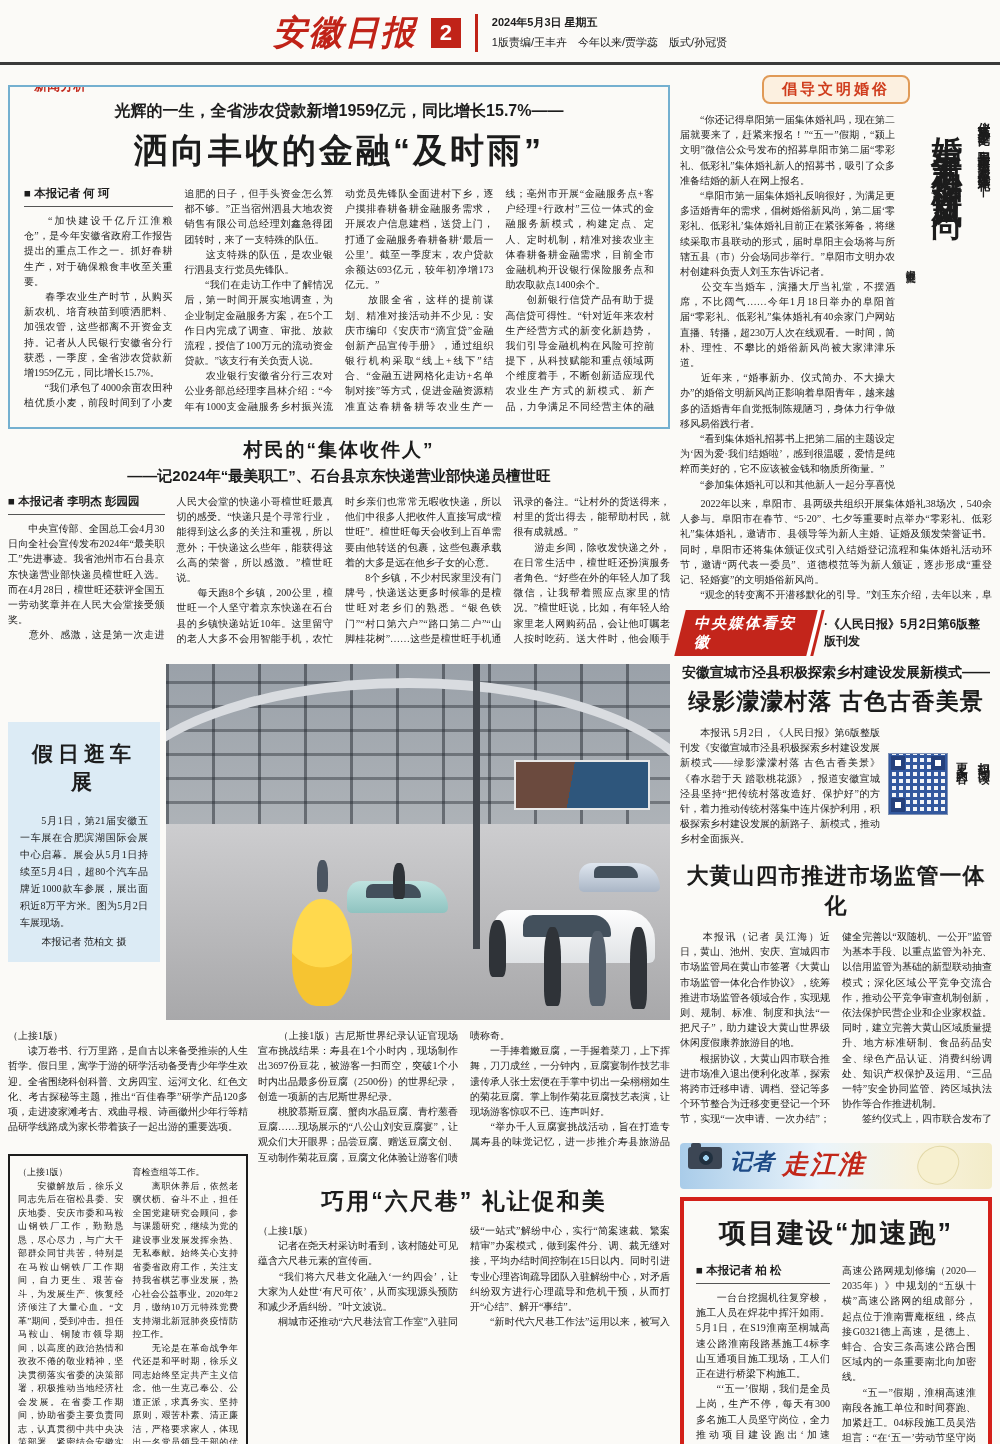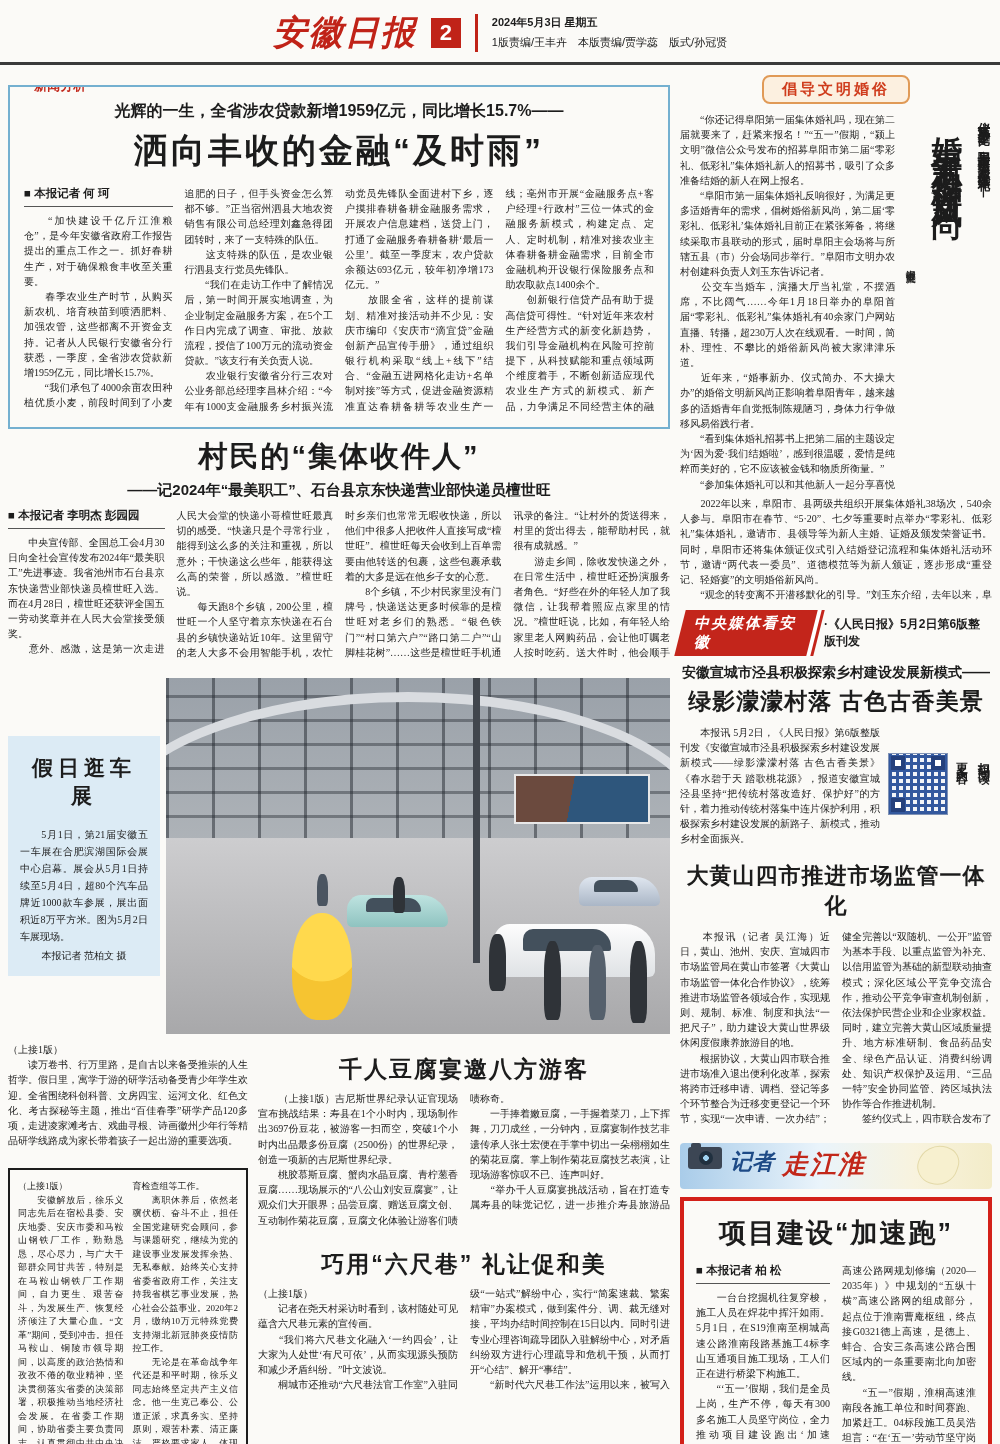--- a/index.html
+++ b/index.html
@@ -33,21 +33,21 @@
   
   .finbox { position:relative; border:2px solid #74b0d0; margin-top:10px; padding:14px 14px 8px; height:344px; overflow:hidden; }
   .fintag { position:absolute; top:-10px; left:12px; background:#fbfaf7; color:#c22a1e;
             font-family:"Liberation Sans",sans-serif; font-weight:bold; font-size:13px; padding:0 8px; }
   .fin-kicker { font-size:16px; margin-bottom:6px; }
   .fin-headline { font-size:34px; letter-spacing:3px; margin-bottom:12px; }
   .fin-body { height:238px; overflow:hidden; }
 
   
   .vil { margin-top:8px; }
-  .vil-headline { font-size:29px; letter-spacing:2px; }
+  .vil-headline { font-size:19px; letter-spacing:2px; }
   .vil-kicker { font-size:15px; margin:4px 0 8px; }
   .vil-body { height:162px; overflow:hidden; }
 
   
   .photorow { display:flex; gap:6px; margin-top:8px; height:356px; }
   .capcard { width:152px; background:#dcebf5; margin-top:58px; height:240px; padding:18px 12px 10px; }
   .capcard .t { font-size:21px; letter-spacing:5px; text-align:center; font-weight:bold; margin-bottom:16px; }
   .capcard .c { font-size:10px; line-height:1.7; text-align:justify; }
   .capcard .cr { font-size:10px; text-align:center; margin-top:4px; }
   .photo { position:relative; flex:1; overflow:hidden; background:#b9bcc0; }
@@ -140,21 +140,21 @@
 </style>
 </head>
 <body>
 
 <div class="hd">
   <span class="logo">安徽日报</span>
   <span class="pagenum">2</span>
   <span class="hd-div"></span>
   <span class="hd-meta">
     <span class="d" style="display:block;">2024年5月3日 星期五</span>
-    <span style="display:block;">1版责编/王丰卉　本版责编/贾学蕊　版式/孙冠贤</span>
+    <span style="display:block;">1版责编/王丰卉　今年以来/贾学蕊　版式/孙冠贤</span>
   </span>
 </div>
 
 <div class="wrap">
 
   <div class="colL">
 
     <div class="finbox">
       <span class="fintag">·新闻分析·</span>
       <div class="h-center fin-kicker">光辉的一生，全省涉农贷款新增1959亿元，同比增长15.7%——</div>
@@ -231,21 +231,20 @@
 　　无论是在革命战争年代还是和平时期，徐乐义同志始终坚定共产主义信念。他一生克己奉公、公道正派，求真务实、坚持原则，艰苦朴素、清正廉洁，严格要求家人，体现出一名党员领导干部的优良精神风范和高尚道德情操。
 　　徐乐义同志的一生，是革命的一生、战斗的一生、光辉的一生，是对党的事业孜孜以求、不懈奋斗的一生。他的不幸逝世，使我们失去了一位好党员、好同志、好领导。他的革命精神、崇高品德和优良作风将永远铭记在我们心中。
 　　遵照遗嘱，丧事从简，不举办遗体告别仪式，遗体已捐献用于医学科学事业。
 　　徐乐义同志安息！</div>
         </div>
       </div>
       <div class="bg-right">
         <div>
         </div>
         <div>
-          <div class="h-center tf-head">千人豆腐宴邀八方游客</div>
           <div class="cols2 tf-body txt">　　（上接1版）吉尼斯世界纪录认证官现场宣布挑战结果：寿县在1个小时内，现场制作出3697份豆花，被游客一扫而空，突破1个小时内出品最多份豆腐（2500份）的世界纪录，创造一项新的吉尼斯世界纪录。
 　　桃胶慕斯豆腐、蟹肉水晶豆腐、青柠葱香豆腐……现场展示的“八公山刘安豆腐宴”，让观众们大开眼界；品尝豆腐、赠送豆腐文创、互动制作菊花豆腐，豆腐文化体验让游客们啧啧称奇。
 　　一手捧着嫩豆腐，一手握着菜刀，上下挥舞，刀刀成丝，一分钟内，豆腐宴制作技艺非遗传承人张士宏便在手掌中切出一朵栩栩如生的菊花豆腐。掌上制作菊花豆腐技艺表演，让现场游客惊叹不已、连声叫好。
 　　“举办千人豆腐宴挑战活动，旨在打造专属寿县的味觉记忆，进一步推介寿县旅游品牌，为淮南市全域旅游发展添砖加瓦。”寿县文旅局局长郝鹏中说。</div>
         </div>
         <div>
           <div class="h-center lc-head">巧用“六尺巷” 礼让促和美</div>
           <div class="cols2 lc-body txt">（上接1版）
 　　记者在尧天村采访时看到，该村随处可见蕴含六尺巷元素的宣传画。
 　　“我们将六尺巷文化融入‘一约四会’，让大家为人处世‘有尺可依’，从而实现源头预防和减少矛盾纠纷。”叶文波说。

